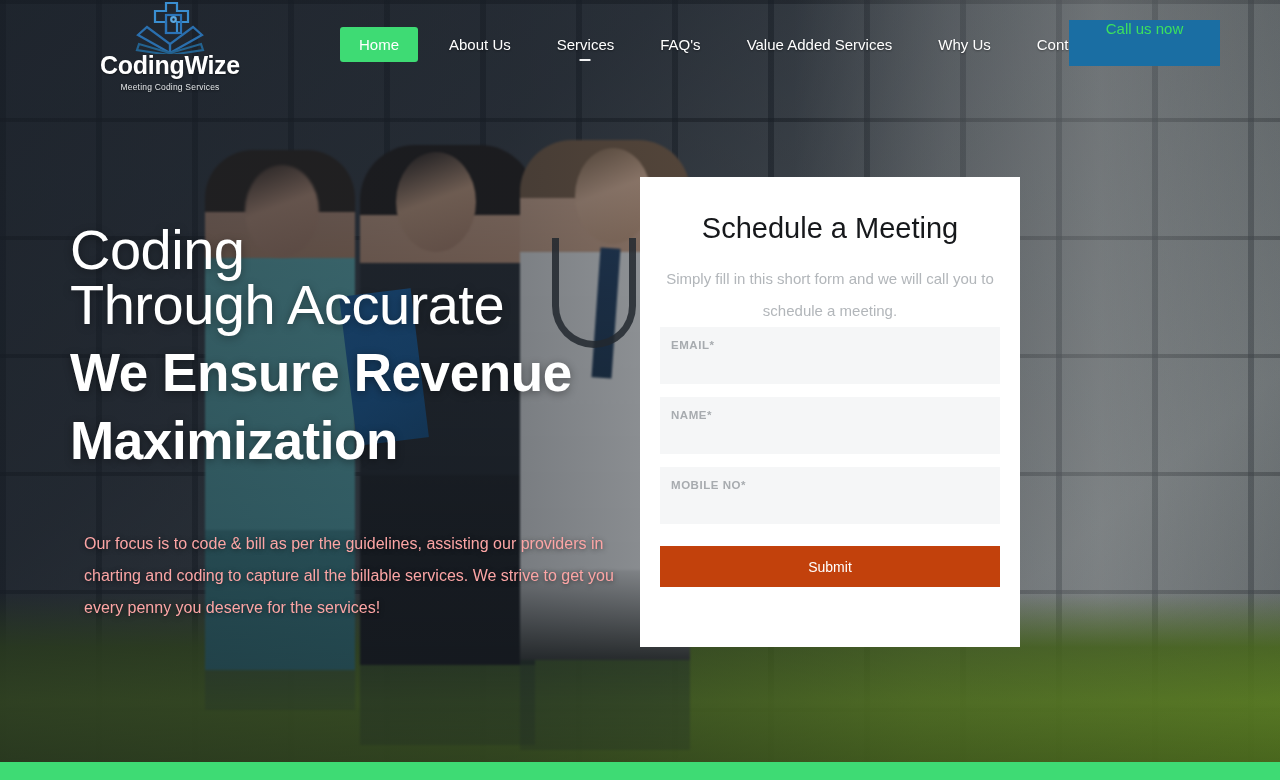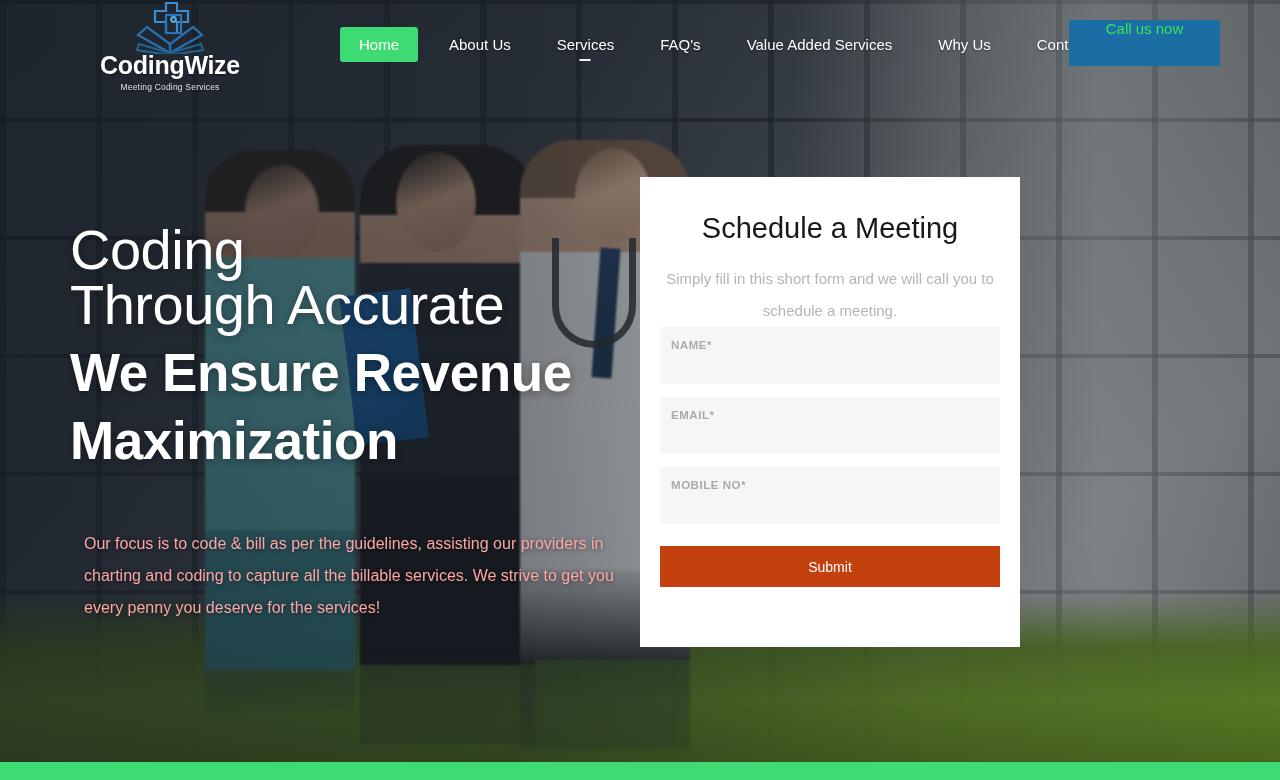--- a/index.html
+++ b/index.html
@@ -386,26 +386,26 @@
 
 <div id="hero-para">Our focus is to code &amp; bill as per the guidelines, assisting our providers in charting and coding to capture all the billable services. We strive to get you every penny you deserve for the services!</div>
 
 <div id="form-card">
 
   <div id="form-title">Schedule a Meeting</div>
 
   <div id="form-sub">Simply fill in this short form and we will call you to schedule a meeting.</div>
 
   <div class="field">
-    <span class="field-label">NAME*</span>
+    <span class="field-label">EMAIL*</span>
     <input class="field-input" type="text" value="" placeholder="" style="">
   </div>
 
   <div class="field">
-    <span class="field-label">EMAIL*</span>
+    <span class="field-label">NAME*</span>
     <input class="field-input" type="text" value="" placeholder="" style="">
   </div>
 
   <div class="field">
     <span class="field-label">MOBILE NO*</span>
     <input class="field-input" type="text" value="" placeholder="" style="">
   </div>
 
   <button id="submit-btn">Submit</button>
 </div>

